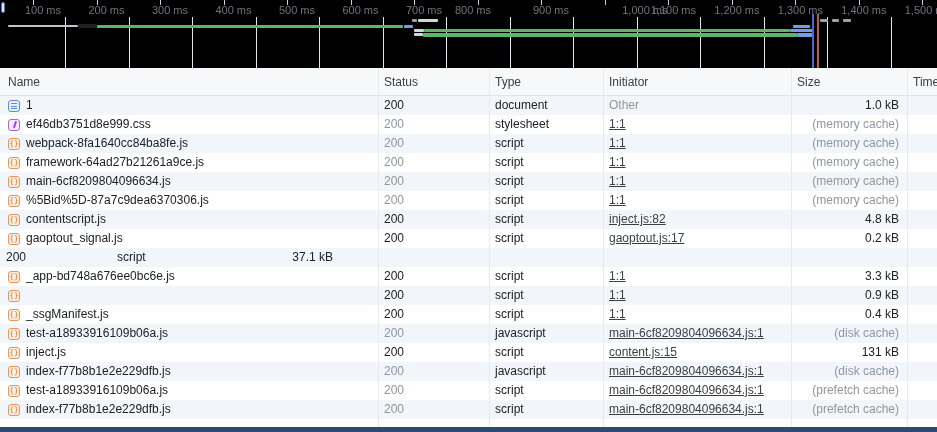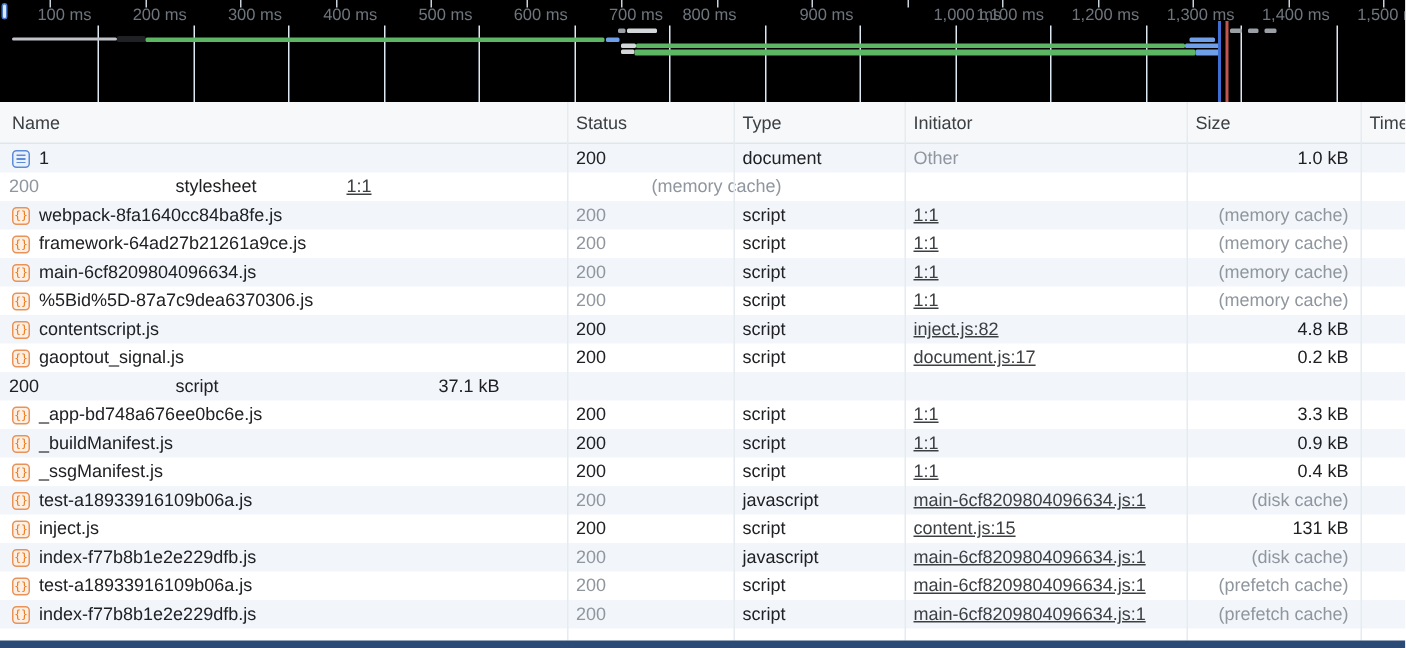--- a/index.html
+++ b/index.html
@@ -155,20 +155,24 @@
           <span class="ficon ficon-doc"></span>
           <span>1</span>
         </div>
         <div class="td c1">200</div>
         <div class="td c2">document</div>
         <div class="td c3"><span class=" dim">Other</span></div>
         <div class="td c4">1.0 kB</div>
         <div class="td c5"></div>
       </div>
       <div class="tr">
+        <div class="td c0 td-name">
+          <span class="ficon ficon-css"></span>
+          <span>ef46db3751d8e999.css</span>
+        </div>
         <div class="td c1 dim">200</div>
         <div class="td c2">stylesheet</div>
         <div class="td c3"><span class="link">1:1</span></div>
         <div class="td c4 dim">(memory cache)</div>
         <div class="td c5"></div>
       </div>
       <div class="tr stripe">
         <div class="td c0 td-name">
           <span class="ficon ficon-js"></span>
           <span>webpack-8fa1640cc84ba8fe.js</span>
@@ -223,21 +227,21 @@
         <div class="td c4">4.8 kB</div>
         <div class="td c5"></div>
       </div>
       <div class="tr">
         <div class="td c0 td-name">
           <span class="ficon ficon-js"></span>
           <span>gaoptout_signal.js</span>
         </div>
         <div class="td c1">200</div>
         <div class="td c2">script</div>
-        <div class="td c3"><span class="link">document.js:17</span></div>
+        <div class="td c3"><span class="link">gaoptout.js:17</span></div>
         <div class="td c4">0.2 kB</div>
         <div class="td c5"></div>
       </div>
       <div class="tr stripe">
         <div class="td c1">200</div>
         <div class="td c2">script</div>
         <div class="td c4">37.1 kB</div>
         <div class="td c5"></div>
       </div>
       <div class="tr">
@@ -247,21 +251,20 @@
         </div>
         <div class="td c1">200</div>
         <div class="td c2">script</div>
         <div class="td c3"><span class="link">1:1</span></div>
         <div class="td c4">3.3 kB</div>
         <div class="td c5"></div>
       </div>
       <div class="tr stripe">
         <div class="td c0 td-name">
           <span class="ficon ficon-js"></span>
-          <span>_buildManifest.js</span>
         </div>
         <div class="td c1">200</div>
         <div class="td c2">script</div>
         <div class="td c3"><span class="link">1:1</span></div>
         <div class="td c4">0.9 kB</div>
         <div class="td c5"></div>
       </div>
       <div class="tr">
         <div class="td c0 td-name">
           <span class="ficon ficon-js"></span>

